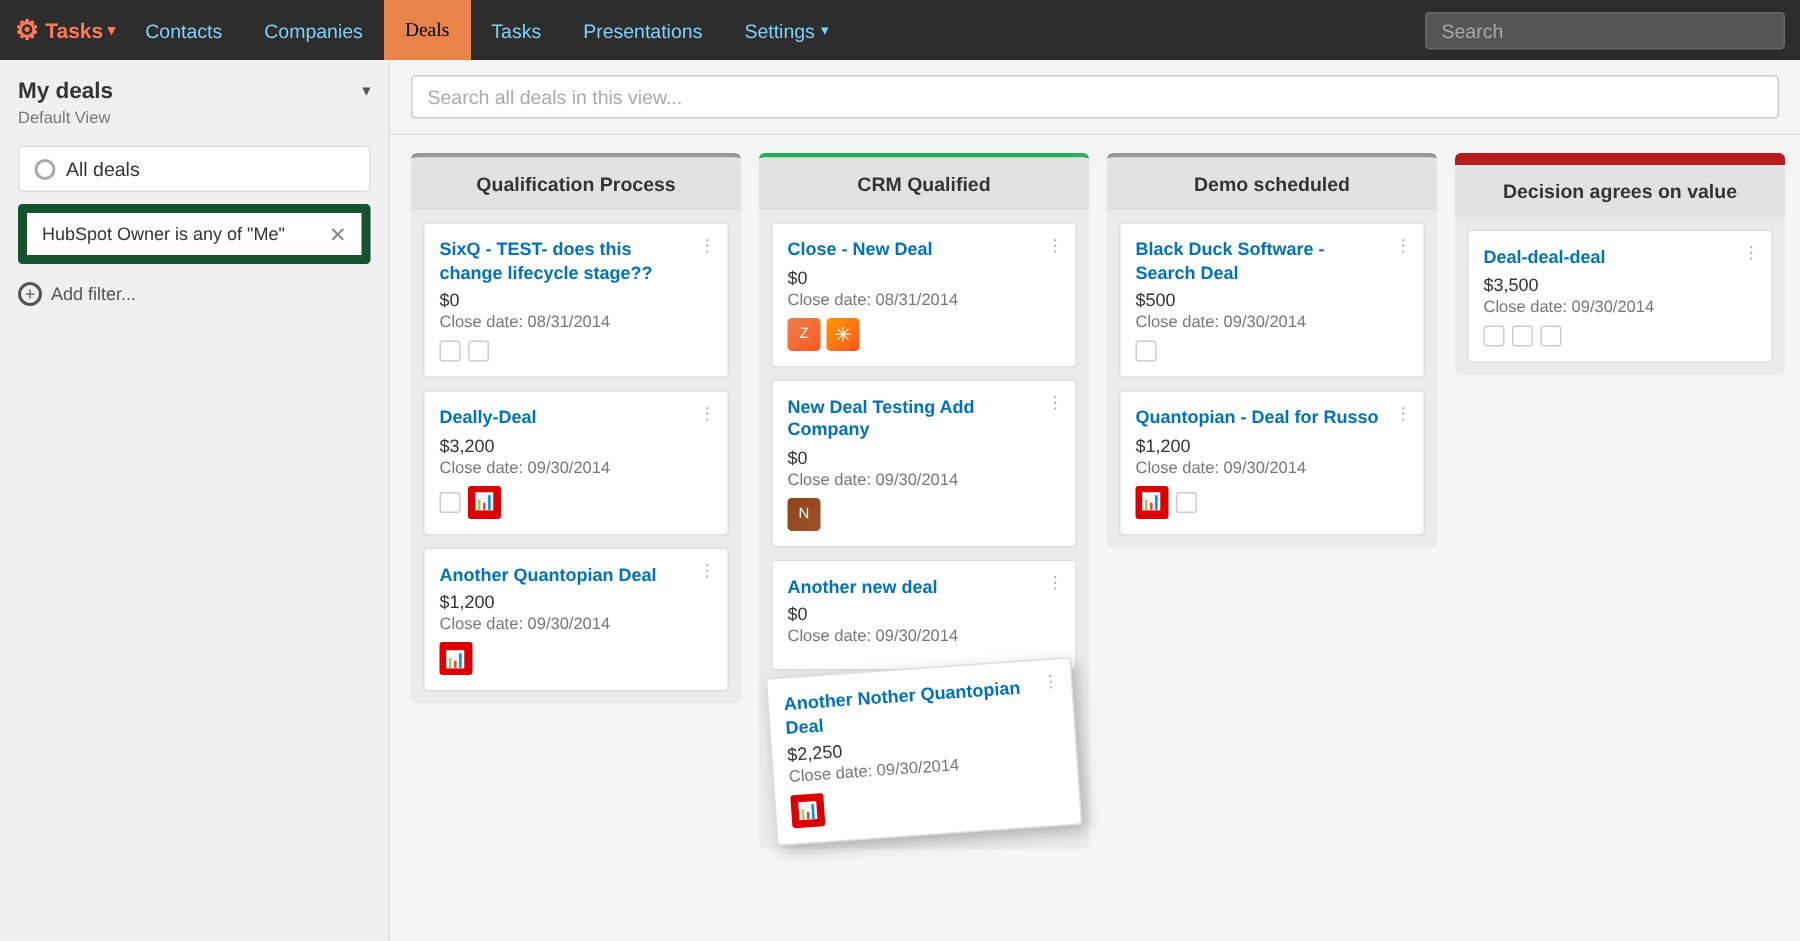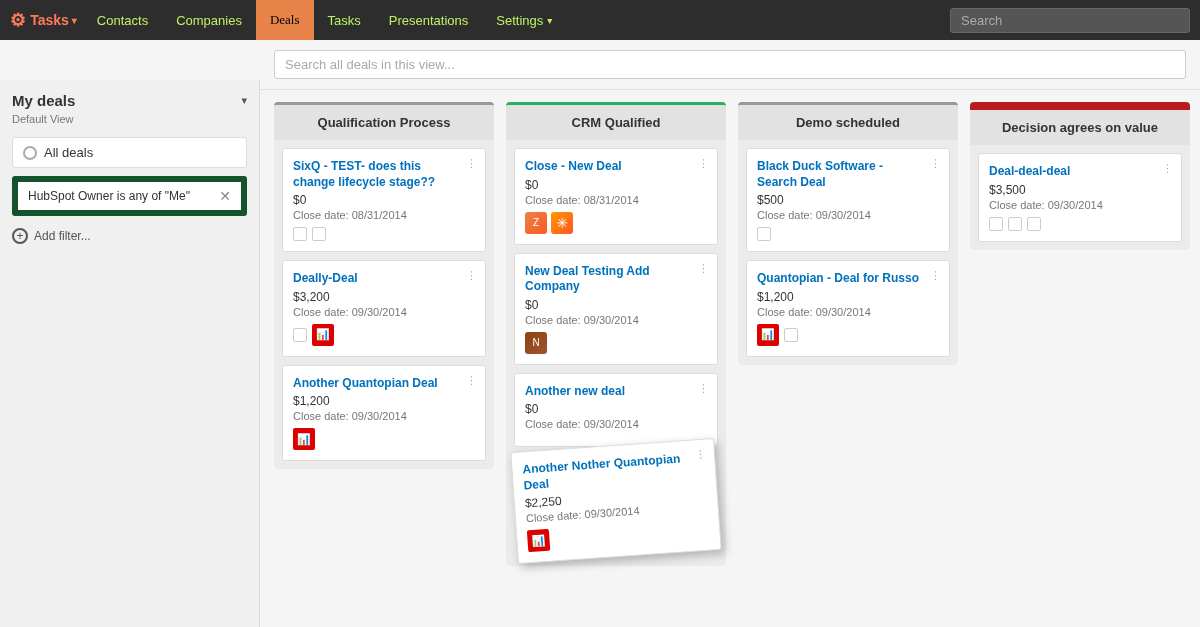--- a/index.html
+++ b/index.html
@@ -24,21 +24,21 @@
     .top-nav .brand-icon {
       font-size: 18px;
       margin-right: 4px;
     }
     .top-nav .nav-items {
       display: flex;
       align-items: center;
       flex: 1;
     }
     .nav-item {
-      color: #bef264;
+      color: #7dd3fc;
       padding: 0 14px;
       height: 40px;
       display: flex;
       align-items: center;
       cursor: pointer;
       font-size: 13px;
     }
     .nav-item.active { background: #e8834a; color: #000000; font-family: Liberation Serif, serif; }
     .nav-item .caret { margin-left: 4px; font-size: 10px; }
     .top-nav .search-box {
@@ -59,21 +59,20 @@
       height: calc(627px - 40px);
     }
 
     
     .sidebar {
       width: 260px;
       background: #f0f0f0;
       border-right: 1px solid #ddd;
       padding: 12px;
       flex-shrink: 0;
-      margin-top: 40px;
     }
     .sidebar-header {
       display: flex;
       align-items: center;
       justify-content: space-between;
       margin-bottom: 4px;
     }
     .sidebar-title {
       font-size: 15px;
       font-weight: bold;

